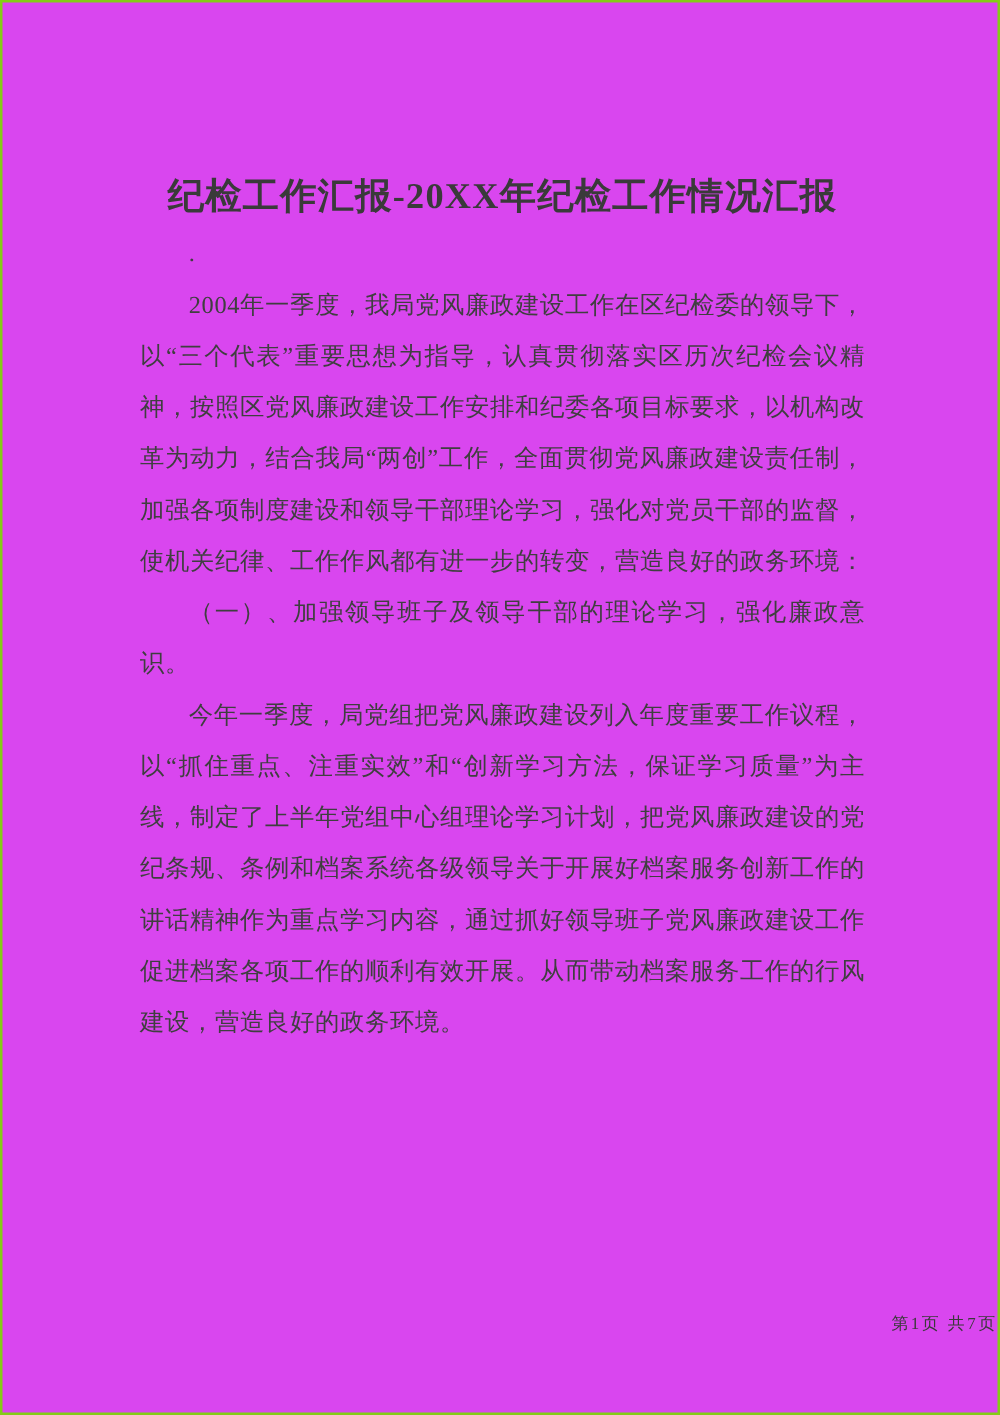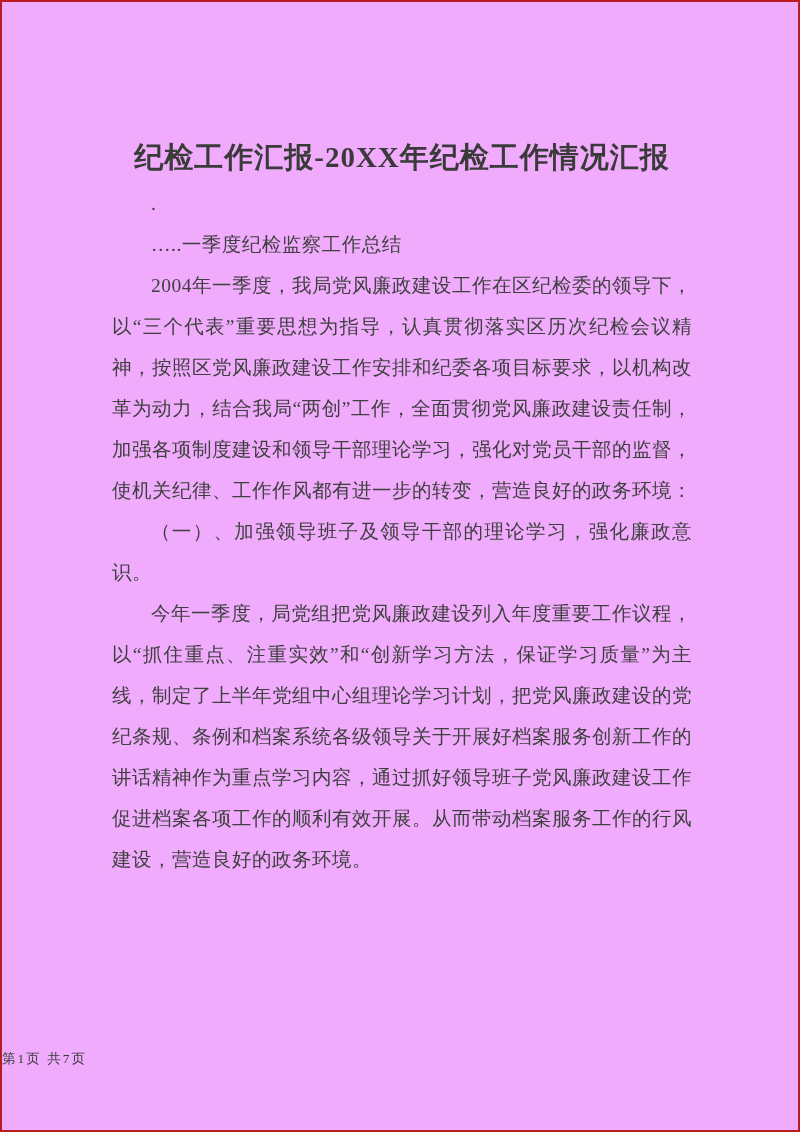--- a/index.html
+++ b/index.html
@@ -5,22 +5,22 @@
     html, body {
       margin: 0;
       padding: 0;
       background: #ffffff;
     }
     .page {
       position: relative;
       width: 800px;
       height: 1132px;
       box-sizing: border-box;
-      background: #f0abfc;
-      border: 2px solid #b91c1c;
+      background: #d946ef;
+      border: 2px solid #84cc16;
       overflow: hidden;
       font-family: "Liberation Serif", "DejaVu Serif", serif;
       color: #3f3f3f;
     }
     .content {
       padding: 136px 106px 0 110px;
     }
     .doc-title {
       margin: 0 0 6px 0;
       font-size: 29px;
@@ -37,36 +37,35 @@
       text-indent: 2em;
       text-align: justify;
       letter-spacing: 0.5px;
       word-break: break-all;
     }
     .page-footer {
       position: absolute;
       left: 0;
       right: 0;
       bottom: 62px;
-      text-align: left;
+      text-align: right;
       font-size: 13.5px;
       letter-spacing: 2px;
       color: #3a3a3a;
     }
   </style>
 </head>
 <body>
 
 <div class="page">
   <div class="content">
     <h1 class="doc-title">纪检工作汇报-20XX年纪检工作情况汇报</h1>
 
     <p class="doc-par">.</p>
 
-    <p class="doc-par">…..一季度纪检监察工作总结</p>
 
     <p class="doc-par">2004年一季度，我局党风廉政建设工作在区纪检委的领导下，以“三个代表”重要思想为指导，认真贯彻落实区历次纪检会议精神，按照区党风廉政建设工作安排和纪委各项目标要求，以机构改革为动力，结合我局“两创”工作，全面贯彻党风廉政建设责任制，加强各项制度建设和领导干部理论学习，强化对党员干部的监督，使机关纪律、工作作风都有进一步的转变，营造良好的政务环境：</p>
 
 
     <p class="doc-par">（一）、加强领导班子及领导干部的理论学习，强化廉政意识。</p>
 
     <p class="doc-par">今年一季度，局党组把党风廉政建设列入年度重要工作议程，以“抓住重点、注重实效”和“创新学习方法，保证学习质量”为主线，制定了上半年党组中心组理论学习计划，把党风廉政建设的党纪条规、条例和档案系统各级领导关于开展好档案服务创新工作的讲话精神作为重点学习内容，通过抓好领导班子党风廉政建设工作促进档案各项工作的顺利有效开展。从而带动档案服务工作的行风建设，营造良好的政务环境。</p>
 
   </div>
 

